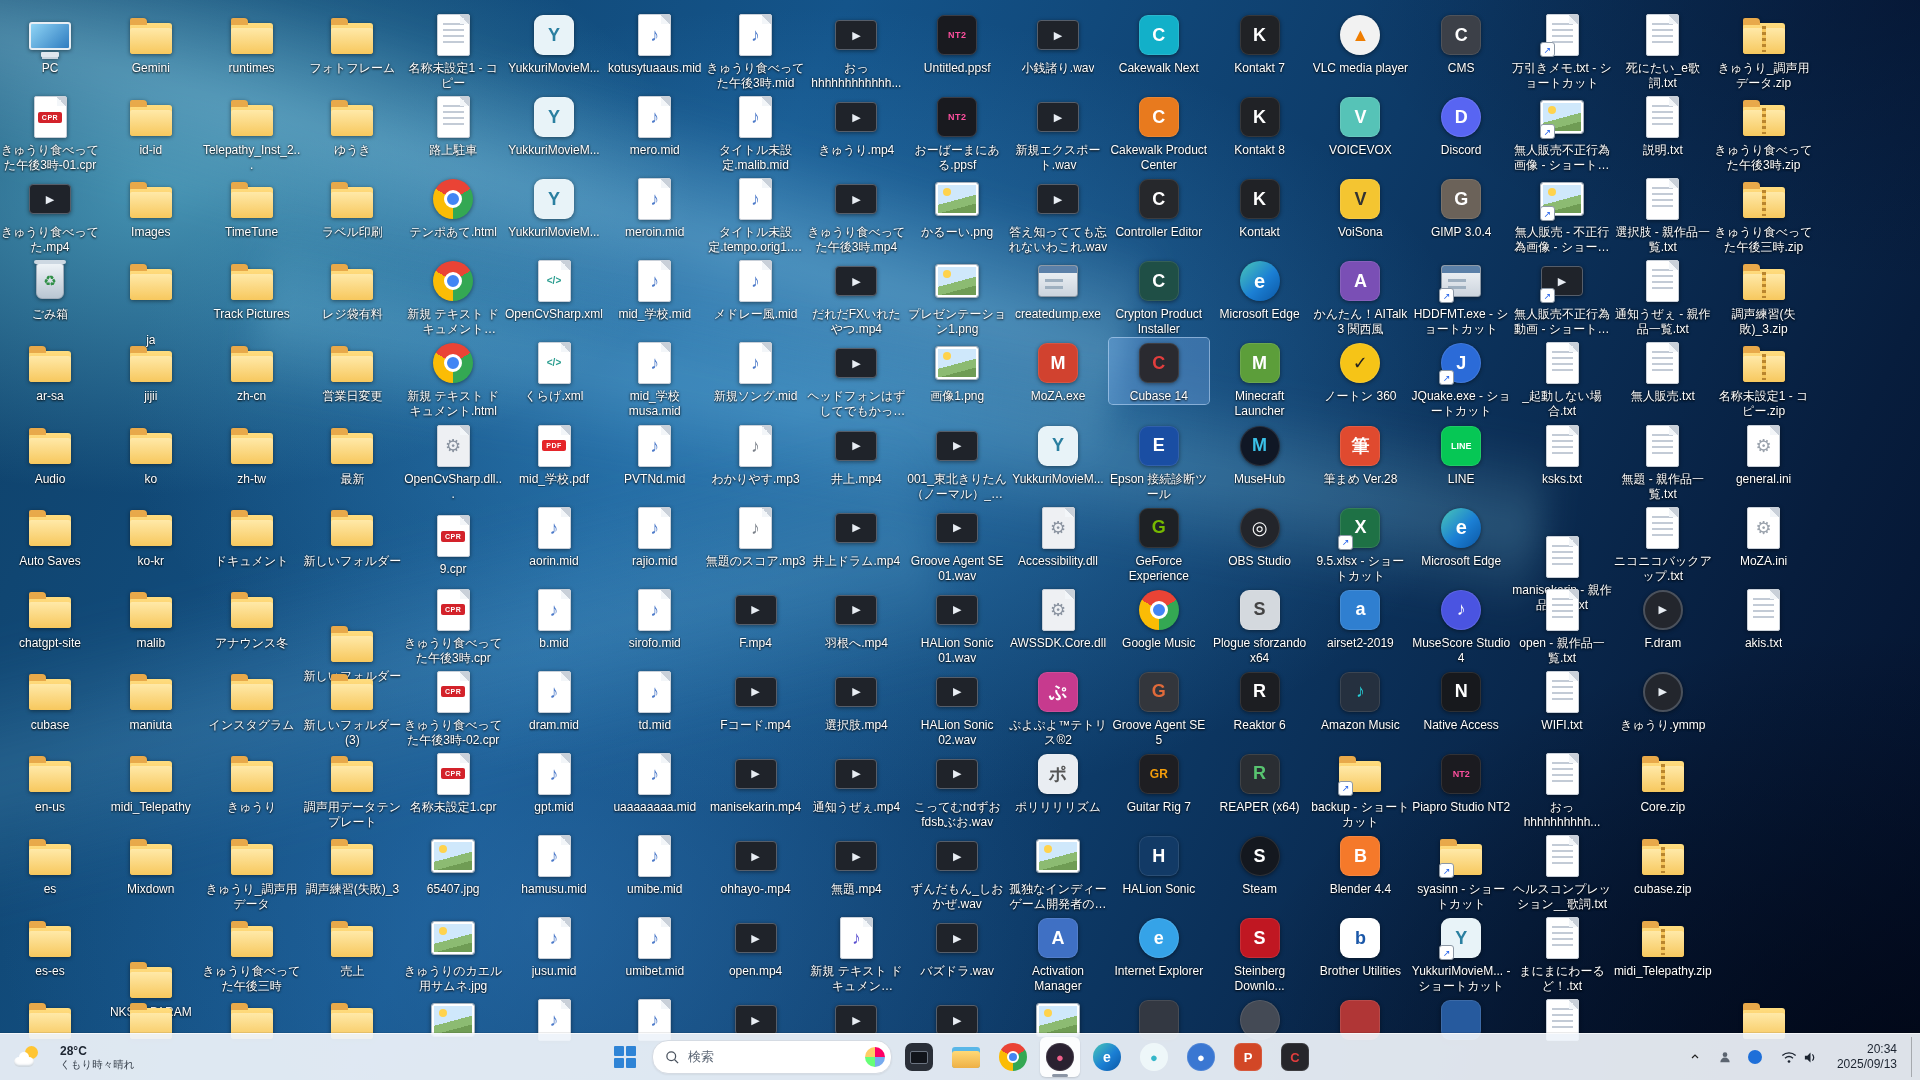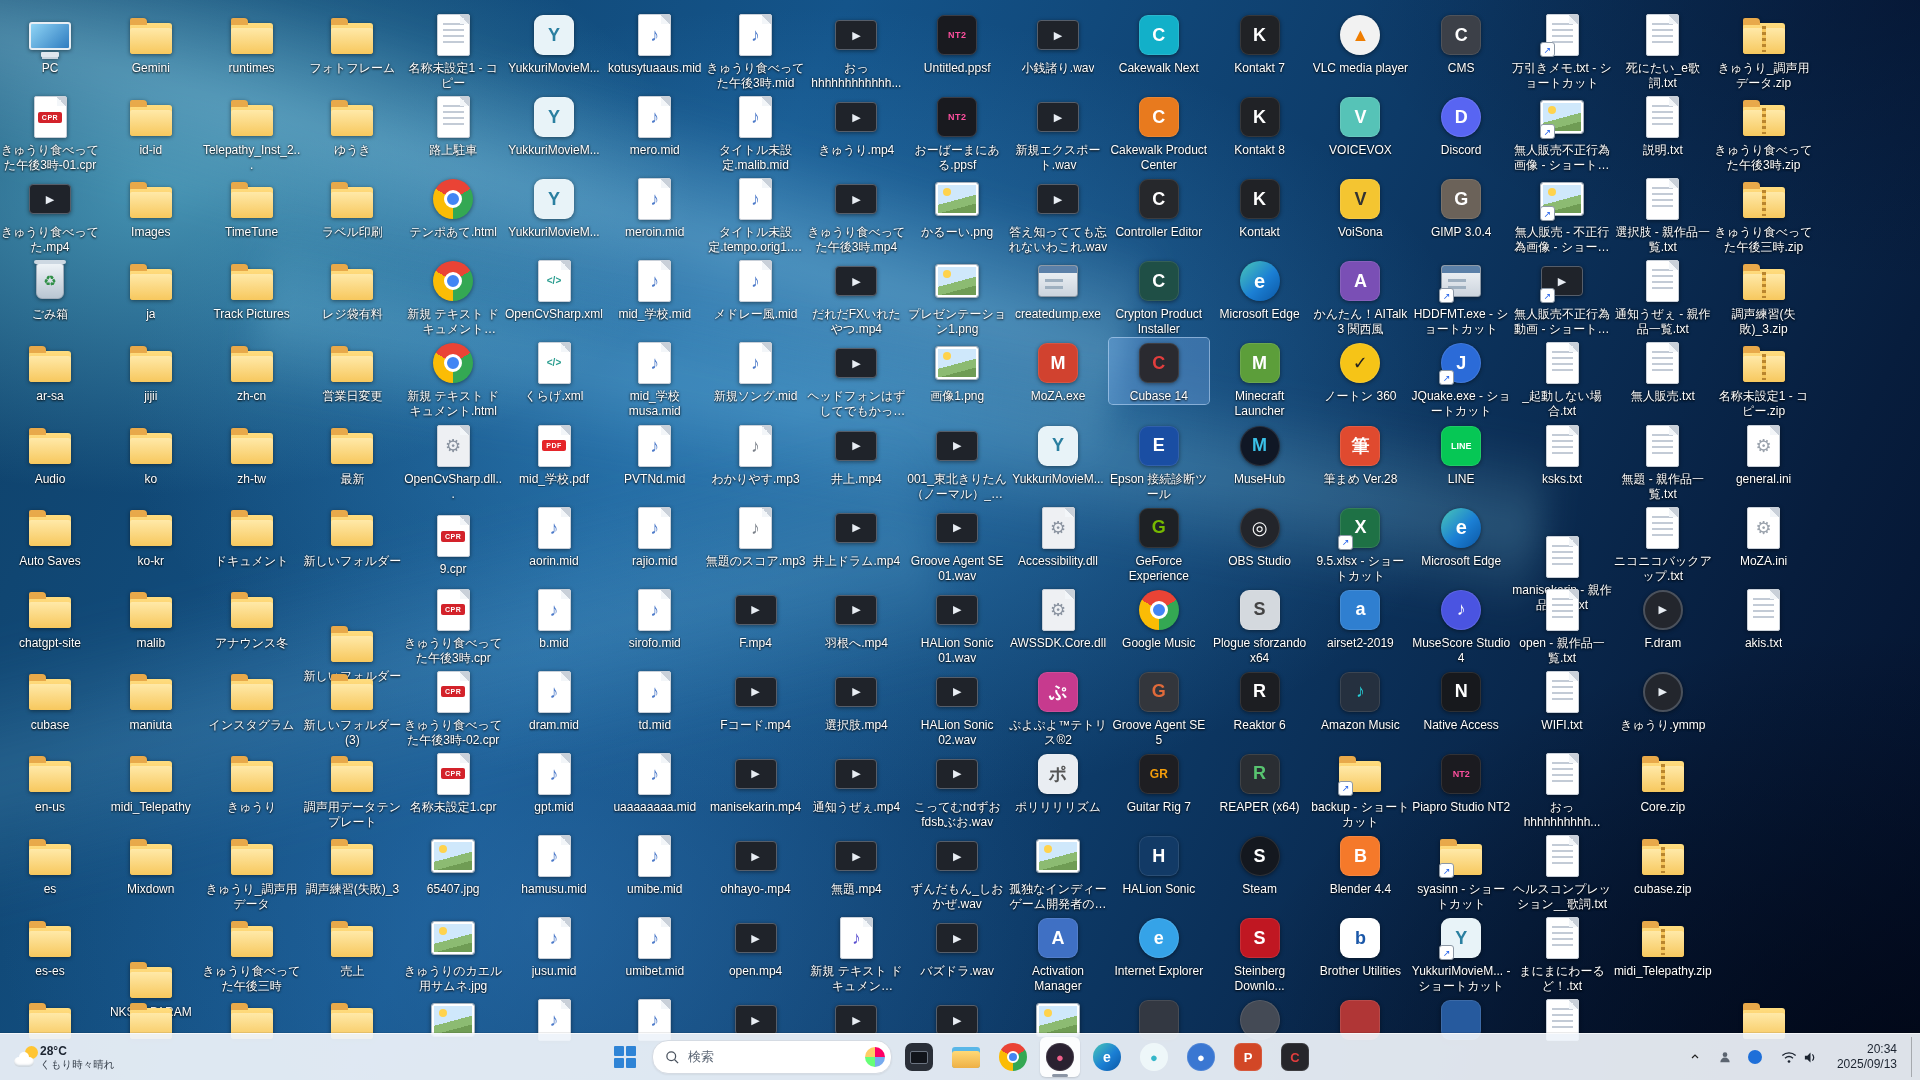--- a/index.html
+++ b/index.html
@@ -71,21 +71,21 @@
   .appsq{display:flex;align-items:center;justify-content:center;font-weight:700;box-shadow:inset 0 0 0 1px rgba(255,255,255,.10);}
   .sc{position:absolute;left:1px;bottom:1px;width:13px;height:13px;background:#fff;border:1px solid #8c98a6;border-radius:3px;display:flex;align-items:center;justify-content:center;font-size:9px;color:#2563eb;font-style:normal;z-index:4;}
 
   .expl{width:28px;height:21px;background:#59b7e8;border-radius:3px;}
   .expl::after{content:"";position:absolute;left:0;right:0;bottom:0;top:4px;background:linear-gradient(#ffd977,#eeb045);border-radius:3px;}
   .monsq{width:28px;height:28px;background:#2a2f38;border-radius:7px;display:flex;align-items:center;justify-content:center;}
   .monsq i{width:16px;height:11px;background:#11141a;border:1px solid #6b7380;border-radius:2px;}
 
   
   .taskbar{position:absolute;left:0;right:0;bottom:0;height:46px;background:rgba(238,243,250,.93);border-top:1px solid rgba(255,255,255,.65);box-shadow:0 -1px 0 rgba(0,0,0,.08);z-index:50;color:#1c2430;}
-  .weather{position:absolute;left:4px;top:3px;bottom:3px;display:flex;align-items:center;gap:0;padding:0 10px;border-radius:6px;cursor:pointer;}
+  .weather{position:absolute;left:4px;top:3px;bottom:3px;display:flex;align-items:center;gap:20px;padding:0 10px;border-radius:6px;cursor:pointer;}
   .wicon{position:relative;width:26px;height:22px;}
   .wicon .sun{position:absolute;top:0;right:2px;width:13px;height:13px;border-radius:50%;background:#ffc533;}
   .wicon .cloud{position:absolute;bottom:1px;left:0;width:20px;height:10px;border-radius:8px;background:#fff;box-shadow:inset 0 -2px 2px rgba(160,175,190,.5);}
   .wicon .cloud::before{content:"";position:absolute;top:-5px;left:5px;width:10px;height:10px;border-radius:50%;background:#fff;}
   .wtxt b{display:block;font-size:12px;font-weight:700;line-height:14px;}
   .wtxt small{display:block;font-size:10.5px;color:#39424e;line-height:12px;}
 
   .centerbar{position:absolute;left:50%;top:50%;transform:translate(-50%,-50%);display:flex;align-items:center;gap:7px;}
   .tbtn{width:40px;height:40px;border:none;background:transparent;border-radius:6px;display:flex;align-items:center;justify-content:center;position:relative;cursor:pointer;padding:0;}
   .tbtn.active{background:rgba(255,255,255,.9);box-shadow:0 1px 2px rgba(0,0,0,.14);}
@@ -210,21 +210,21 @@
           <span class="shape fold"></span>
         </div>
         <div class="lbl">id-id</div>
       </div>
       <div class="cell" style="left: 100.8px; top: 174.2px;">
         <div class="ico">
           <span class="shape fold"></span>
         </div>
         <div class="lbl">Images</div>
       </div>
-      <div class="cell" style="left: 100.8px; top: 256.3px;">
+      <div class="cell" style="left: 100.8px; top: 256.3px; gap: 26px;">
         <div class="ico">
           <span class="shape fold"></span>
         </div>
         <div class="lbl">ja</div>
       </div>
       <div class="cell" style="left: 100.8px; top: 338.4px;">
         <div class="ico">
           <span class="shape fold"></span>
         </div>
         <div class="lbl">jijii</div>

